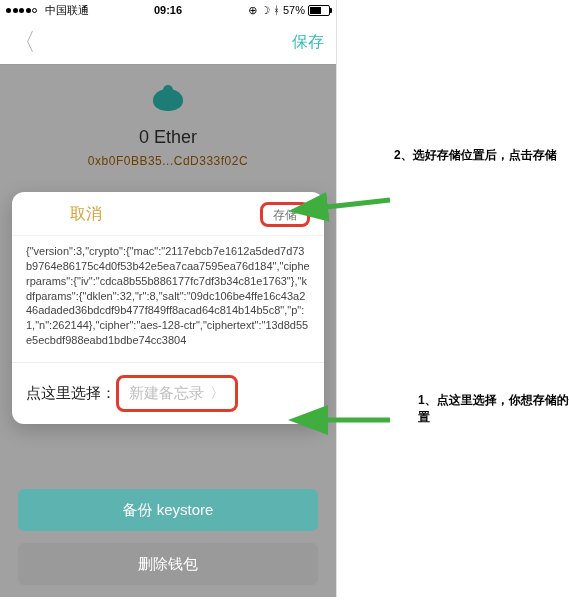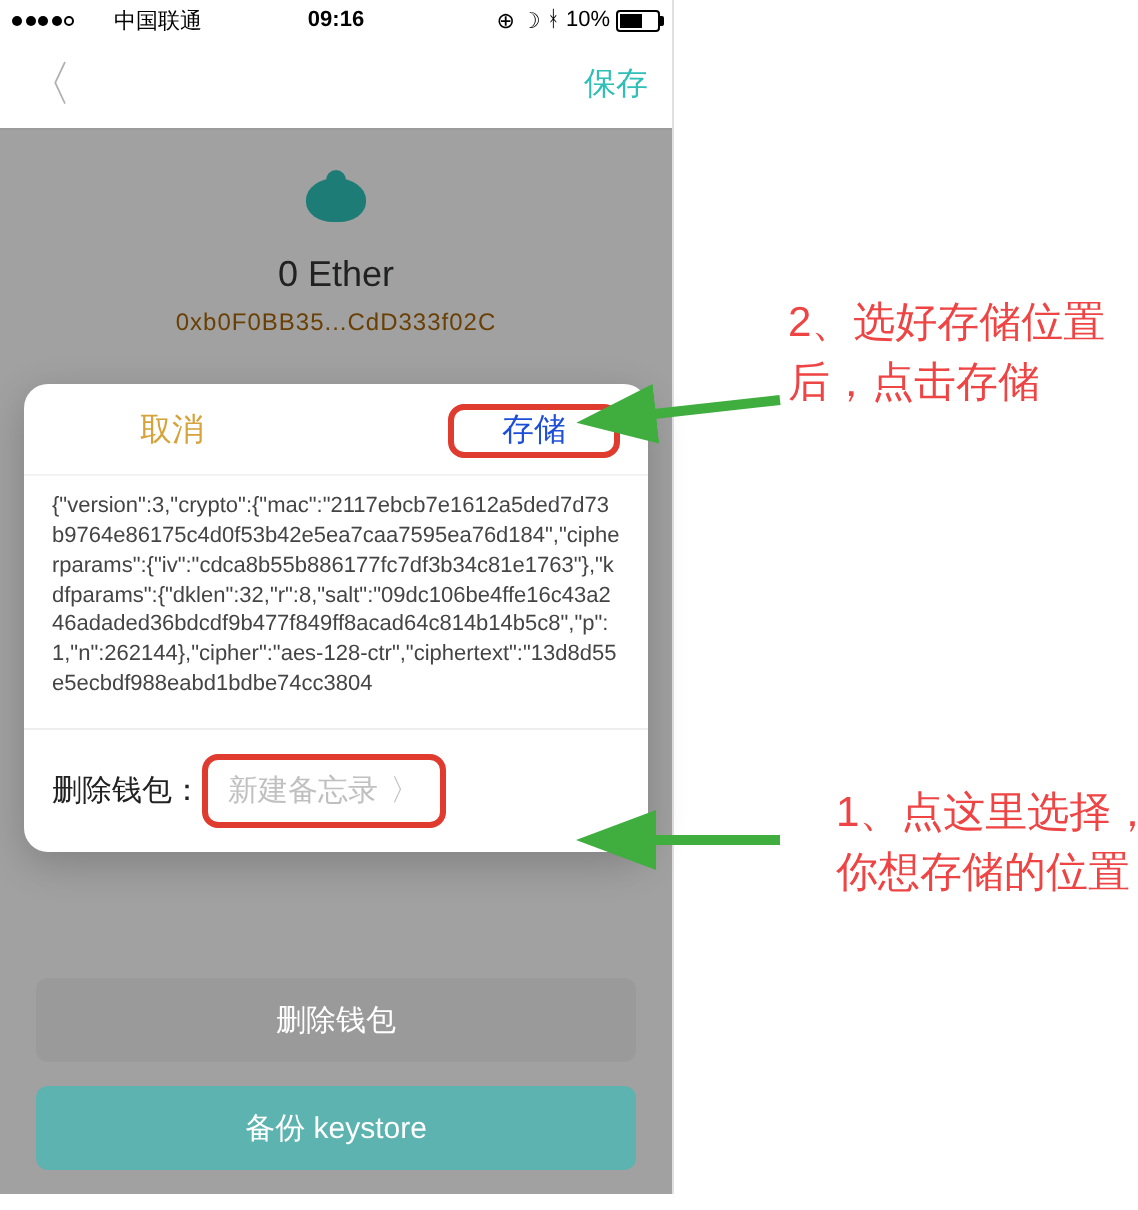--- a/index.html
+++ b/index.html
@@ -25,21 +25,21 @@
   .status-bar {
     height: 20px;
     background: #fff;
     display: flex;
     align-items: center;
     font-size: 11px;
     padding: 0 6px;
     color: #000;
     position: relative;
   }
-  .status-left { display: flex; align-items: center; gap: 20px; text-align: right; }
+  .status-left { display: flex; align-items: center; gap: 8px; text-align: right; }
   .dots { display: flex; gap: 1.5px; }
   .dot { width: 5px; height: 5px; border-radius: 50%; background: #000; }
   .dot.open { background: transparent; border: 1px solid #000; width: 3px; height: 3px;}
   .status-center { position: absolute; left: 50%; transform: translateX(-50%); font-weight: 600; }
   .status-right { margin-left: auto; display: flex; align-items: center; gap: 3px; }
   .batt { width: 20px; height: 9px; border: 1px solid #000; border-radius: 2px; position: relative; }
   .batt::after { content:''; position:absolute; right:-3px; top:2px; width:2px; height:5px; background:#000; border-radius:0 1px 1px 0;}
   .batt-fill { position:absolute; left:1px; top:1px; bottom:1px; width:55%; background:#000;}
   
   .nav-bar {
@@ -88,22 +88,22 @@
   }
   .sheet-head {
     display: flex;
     justify-content: space-between;
     align-items: center;
     padding: 10px 14px 8px;
     margin-left: 44px;
   }
   .cancel-btn { color: #d6a23a; font-size: 16px; }
   .store-btn {
-    color: #1d4ed8; font-size: 16px;
-    padding: 4px 24px;
+    color: #737373; font-size: 12px;
+    padding: 4px 10px;
   }
   .hl-red {
     border: 3px solid #e03b2f;
     border-radius: 8px;
     display: inline-block;
   }
   .json-box {
     padding: 8px 14px 14px;
     font-size: 11px;
     line-height: 1.35;
@@ -140,23 +140,23 @@
     align-items: center;
     justify-content: center;
     font-size: 15px;
     margin-top: 12px;
   }
   .btn-primary { background: rgba(47,191,183,0.6); color: #fff; }
   .btn-danger  { background: rgba(150,150,150,0.55); color: #fff; }
   
   .annot {
     position: absolute;
-    color: #ef4444;
-    font-size: 21px;
-    font-weight: 400;
+    color: #000000;
+    font-size: 12px;
+    font-weight: 700;
     line-height: 1.45;
   }
   .annot2 { left: 394px; top: 147px; width: 170px;}
   .annot1 { left: 418px; top: 392px; width: 170px;}
   
   .arrows {
     position: absolute;
     left: 0; top: 0;
     width: 569px; height: 605px;
     pointer-events: none;
@@ -176,55 +176,55 @@
           <div class="dot"></div>
           <div class="dot open"></div>
       </div>
       <span>中国联通</span>
     </div>
     <div class="status-center">09:16</div>
     <div class="status-right">
       <span>⊕</span>
       <span>☽</span>
       <span>ᚼ</span>
-      <span>10%</span>
+      <span>57%</span>
       <span class="batt">
           <span class="batt-fill"></span>
         </span>
     </div>
   </div>
 
   <div class="nav-bar">
     <span class="back-chev">〈</span>
     <span class="nav-save">保存</span>
   </div>
 
   <div class="wallet-area">
     <div class="wallet-icon"></div>
     <div class="balance">0 Ether</div>
     <div class="address">0xb0F0BB35...CdD333f02C</div>
   </div>
 
   <div class="dim"></div>
 
   <div class="bottom-btns">
+    <div class="big-btn btn-primary">备份 keystore</div>
     <div class="big-btn btn-danger">删除钱包</div>
-    <div class="big-btn btn-primary">备份 keystore</div>
   </div>
 
   <div class="sheet">
     <div class="sheet-head">
       <span class="cancel-btn">取消</span>
       <span class="hl-red">
         <span class="store-btn">存储</span>
       </span>
     </div>
     <div class="json-box">{"version":3,"crypto":{"mac":"2117ebcb7e1612a5ded7d73b9764e86175c4d0f53b42e5ea7caa7595ea76d184","cipherparams":{"iv":"cdca8b55b886177fc7df3b34c81e1763"},"kdfparams":{"dklen":32,"r":8,"salt":"09dc106be4ffe16c43a246adaded36bdcdf9b477f849ff8acad64c814b14b5c8","p":1,"n":262144},"cipher":"aes-128-ctr","ciphertext":"13d8d55e5ecbdf988eabd1bdbe74cc3804</div>
     <div class="memo-row">
-      <span class="memo-label">删除钱包：</span>
+      <span class="memo-label">点这里选择：</span>
       <span class="hl-red">
         <span class="memo-select">
           <span>新建备忘录</span>
           <span class="memo-chev">〉</span>
         </span>
       </span>
     </div>
   </div>
 
 </div>

